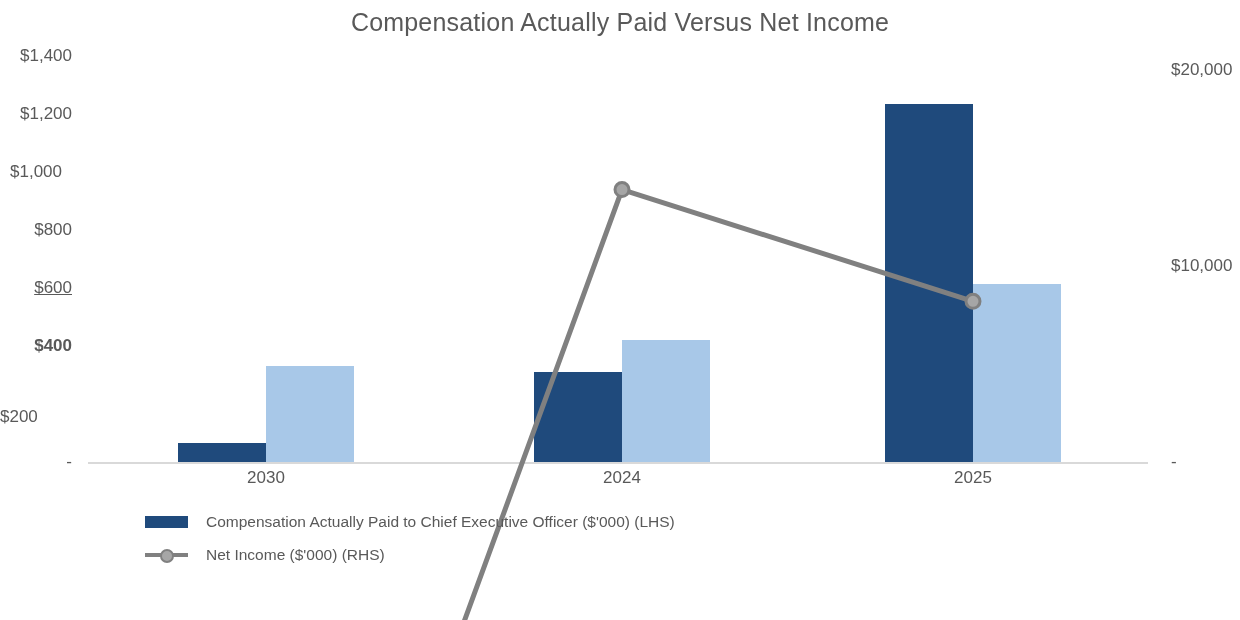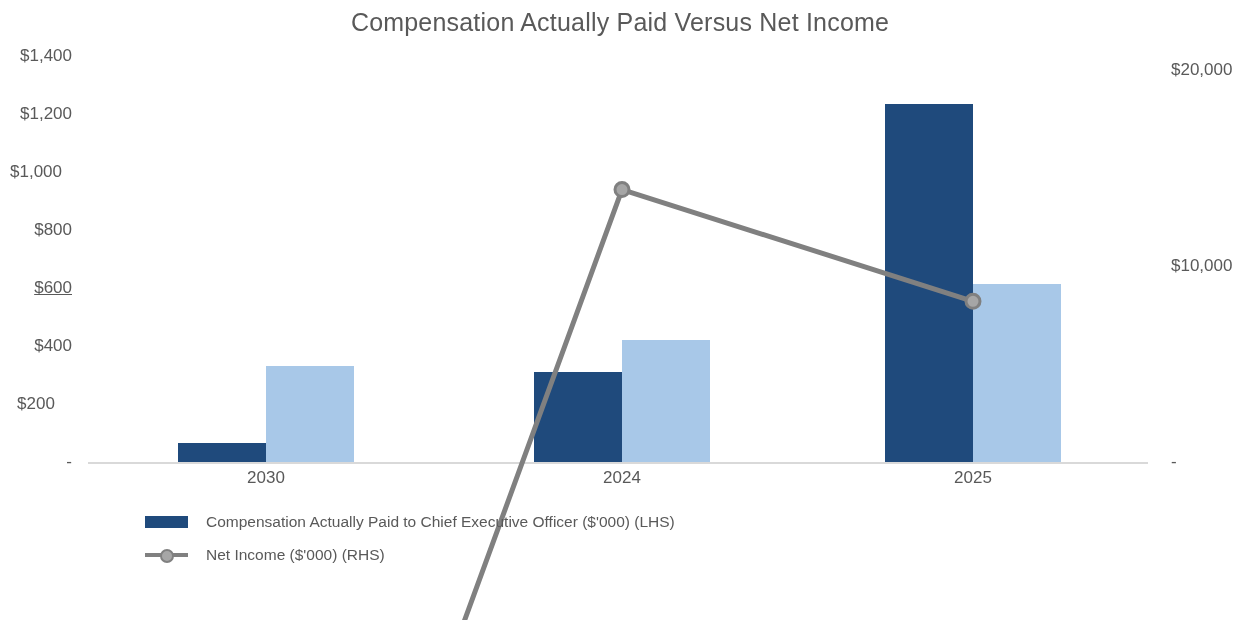--- a/index.html
+++ b/index.html
@@ -147,22 +147,22 @@
   <div class="chart-title">Compensation Actually Paid Versus Net Income</div>
 
   <div class="axis-baseline"></div>
 
   <div id="left-axis">
       <div class="tick tick-left" style="top: 47px; left: 0px; width: 72px; text-align: right;">$1,400</div>
       <div class="tick tick-left" style="top: 105px; left: 0px; width: 72px; text-align: right;">$1,200</div>
       <div class="tick tick-left" style="top: 163px; left: 0px; width: 72px; text-align: center;">$1,000</div>
       <div class="tick tick-left" style="top: 221px; left: 0px; width: 72px; text-align: right;">$800</div>
       <div class="tick tick-left" style="top: 279px; left: 0px; width: 72px; text-align: right; text-decoration: underline;">$600</div>
-      <div class="tick tick-left" style="top: 337px; left: 0px; width: 72px; text-align: right;">$400</div>
-      <div class="tick tick-left" style="top: 395px; left: 0px; width: 72px; text-align: center;">$200</div>
+      <div class="tick tick-left" style="top: 337px; left: 0px; width: 72px; text-align: right; font-weight: bold;">$400</div>
+      <div class="tick tick-left" style="top: 408px; left: 0px; width: 72px; text-align: left;">$200</div>
       <div class="tick tick-left tick-zero-dash" style="top: 453px; left: 0px; width: 72px; text-align: right;">-</div>
     </div>
   <div id="right-axis">
       <div class="tick tick-right" style="top: 61px;">$20,000</div>
       <div class="tick tick-right" style="top: 257px;">$10,000</div>
       <div class="tick tick-right" style="top: 453px;">-</div>
     </div>
   <div id="cat-axis">
       <div class="cat-label" style="left: 176px;">2030</div>
       <div class="cat-label" style="left: 532px;">2024</div>

